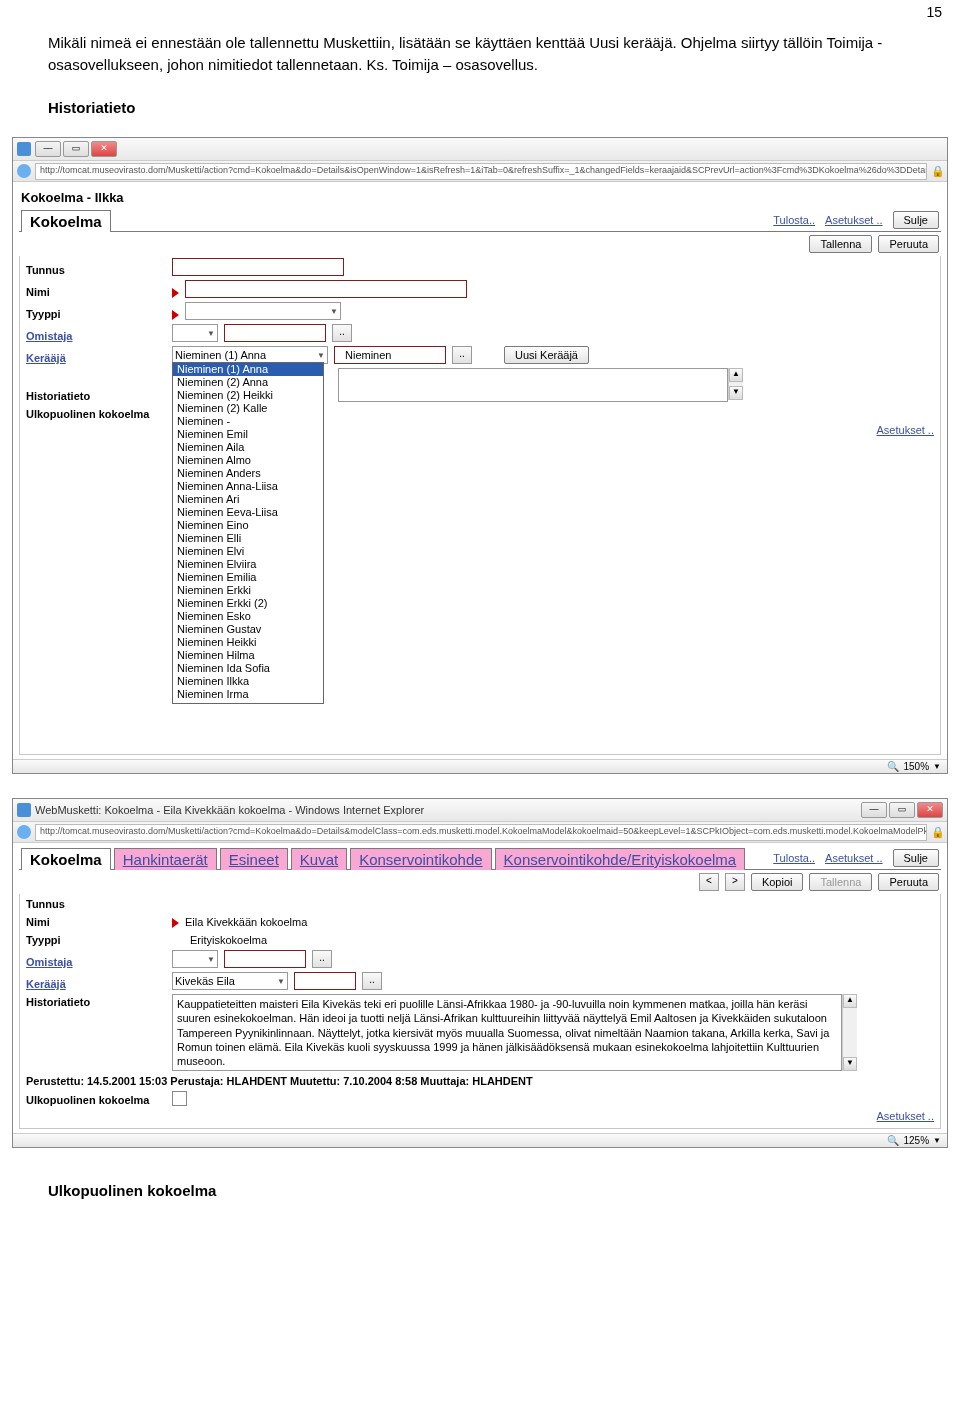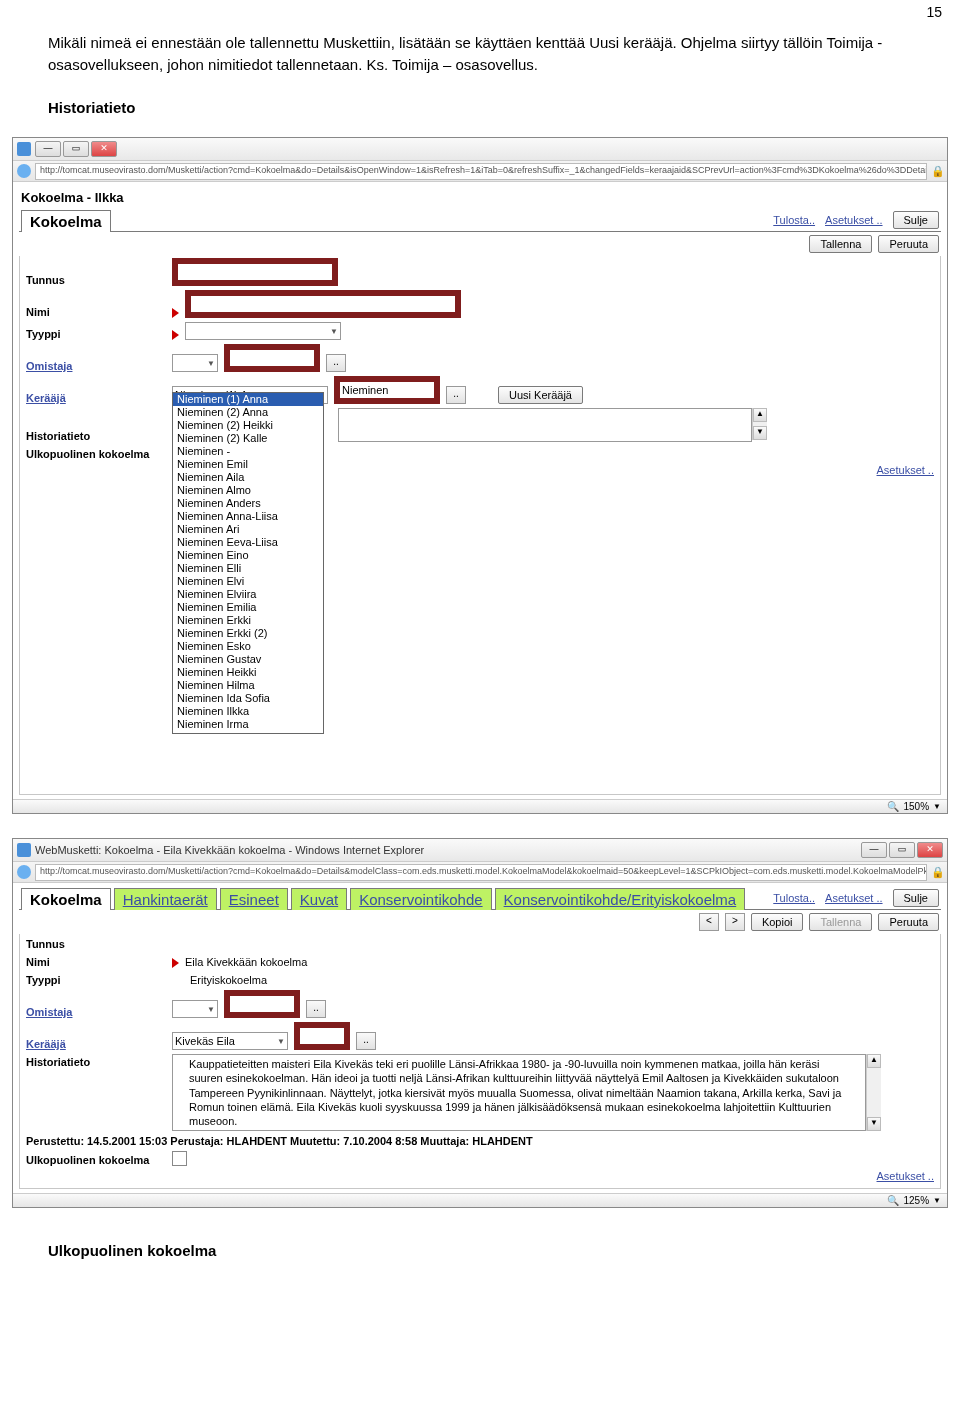--- a/index.html
+++ b/index.html
@@ -17,38 +17,38 @@
 .ie-addrbar{display:flex;align-items:center;background:linear-gradient(#f5f5f5,#e6e6e6);padding:2px 4px;border-bottom:1px solid #ccc;height:16px}
 .ie-back{width:14px;height:14px;background:#6ab0f0;border-radius:50%;margin-right:4px;flex-shrink:0}
 .ie-url{flex:1;background:#fff;border:1px solid #bbb;padding:1px 4px;font-size:9px;color:#555;white-space:nowrap;overflow:hidden;height:13px}
 .ie-lock{width:12px;height:12px;margin-left:4px;flex-shrink:0}
 
 .app-area{background:#fff;padding:4px 6px}
 .page-title{font-size:13px;font-weight:bold;padding:4px 2px}
 .tabbar{display:flex;align-items:center;gap:3px;border-bottom:1px solid #7a7a7a;padding:0 2px}
 .tab{border:1px solid #7a7a7a;border-bottom:none;padding:2px 8px;background:#f5f5f5;font-size:15px;position:relative;top:1px}
 .tab.active{background:#fff;font-weight:bold}
-.tab.link{color:#3b4fa5;text-decoration:underline;font-weight:normal;background:#bef264}
+.tab.link{color:#3b4fa5;text-decoration:underline;font-weight:normal;background:#f9a8d4}
 .tabbar-right{margin-left:auto;display:flex;gap:10px;align-items:center;font-size:11px}
 .tabbar-right .link{color:#3b4fa5;text-decoration:underline;border:none;background:none;padding:0}
 .btn{border:1px solid #7a7a7a;background:linear-gradient(#fdfdfd,#e4e4e4);padding:2px 10px;font-size:11px;border-radius:2px}
 .subbar{display:flex;justify-content:flex-end;gap:6px;padding:3px 2px;align-items:center}
 .navarrow{border:1px solid #999;background:linear-gradient(#fafafa,#e2e2e2);width:18px;height:16px;font-size:10px;text-align:center;line-height:14px}
 .form{border:1px solid #c7c7c7;border-top:none;background:#fff}
 .row{display:flex;align-items:flex-end;padding:2px 6px;gap:6px;font-size:11px}
 .row .lbl{width:140px;font-weight:bold;padding-top:2px}
 .row .lbl.link{color:#3b4fa5;text-decoration:underline}
-.inp{border:6px solid #7f1d1d;background:#fff;height:16px;padding:0 2px;font-size:11px}
+.inp{border:1px solid #7f1d1d;background:#fff;height:16px;padding:0 10px;font-size:11px}
 .dd{border:1px solid #999;background:#fff;height:16px;display:inline-flex;align-items:center;padding:0 2px;font-size:11px}
 .dd .arrow{margin-left:auto;font-size:8px;color:#555;padding-left:4px}
 .smallbtn{border:1px solid #999;background:linear-gradient(#fafafa,#e2e2e2);width:18px;height:16px;font-size:10px;text-align:center;line-height:14px}
 .dropdown-list{position:absolute;border:1px solid #666;background:#fff;width:150px;max-height:340px;overflow:hidden;z-index:10;font-size:11px}
 .dropdown-list .opt{padding:0 4px;line-height:13px;white-space:nowrap}
 .dropdown-list .opt.sel{background:#2a5db0;color:#fff}
-.textarea{border:1px solid #999;background:#fff;font-size:11px;padding:2px 16px;line-height:1.3;position:relative}
+.textarea{border:1px solid #999;background:#fff;font-size:11px;padding:2px 4px;line-height:1.3;position:relative}
 .scrollcol{width:14px;background:#f0f0f0;border-left:1px solid #ccc;display:flex;flex-direction:column;align-items:center;justify-content:space-between}
 .scrollcol .sbtn{width:12px;height:12px;background:linear-gradient(#fafafa,#ddd);border:1px solid #bbb;font-size:8px;text-align:center;line-height:10px}
 .footer-right{display:flex;justify-content:flex-end;padding:2px 6px;font-size:11px}
 .footer-right .link{color:#3b4fa5;text-decoration:underline}
 .ie-status{display:flex;justify-content:flex-end;align-items:center;background:linear-gradient(#fafafa,#e6e6e6);border-top:1px solid #ccc;padding:1px 6px;font-size:10px;gap:4px}
 .redflag{display:inline-block;width:0;height:0;border-top:5px solid transparent;border-bottom:5px solid transparent;border-left:7px solid #c00;vertical-align:middle}
 .meta-line{font-size:11px;padding:2px 6px}
 .chk{width:13px;height:13px;border:1px solid #888;background:#fff;display:inline-block;vertical-align:middle}
 .s1-wrap{position:relative}
 </style>

